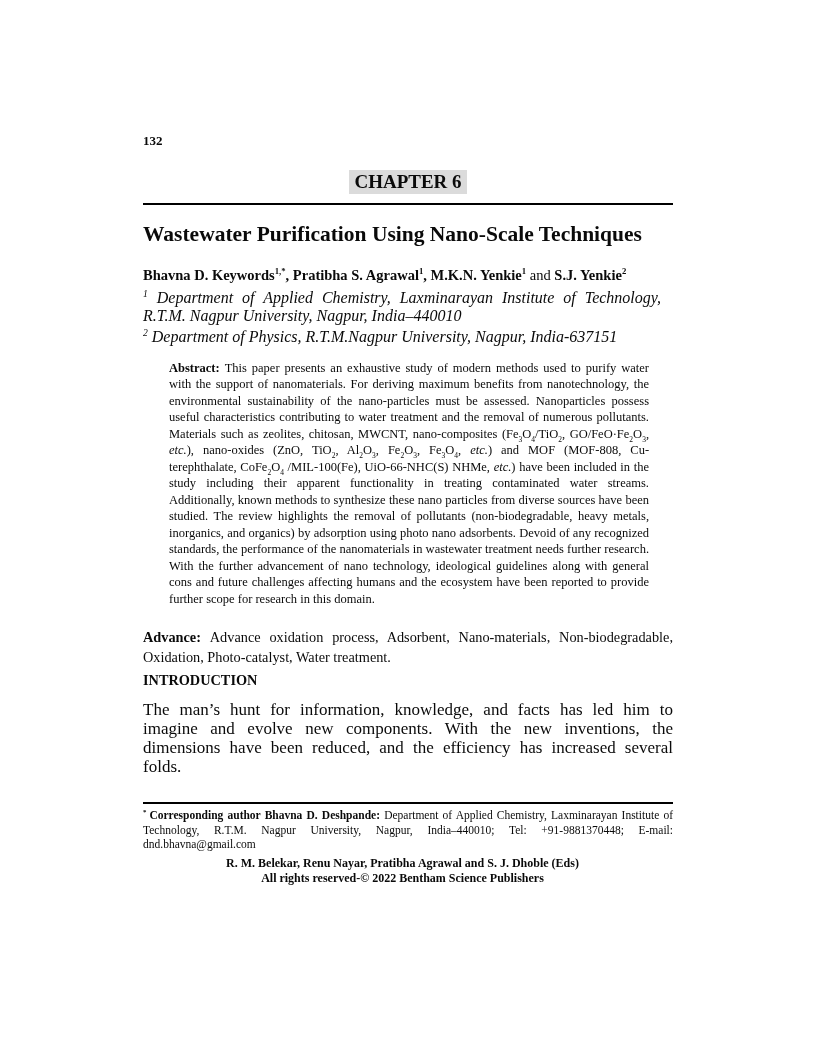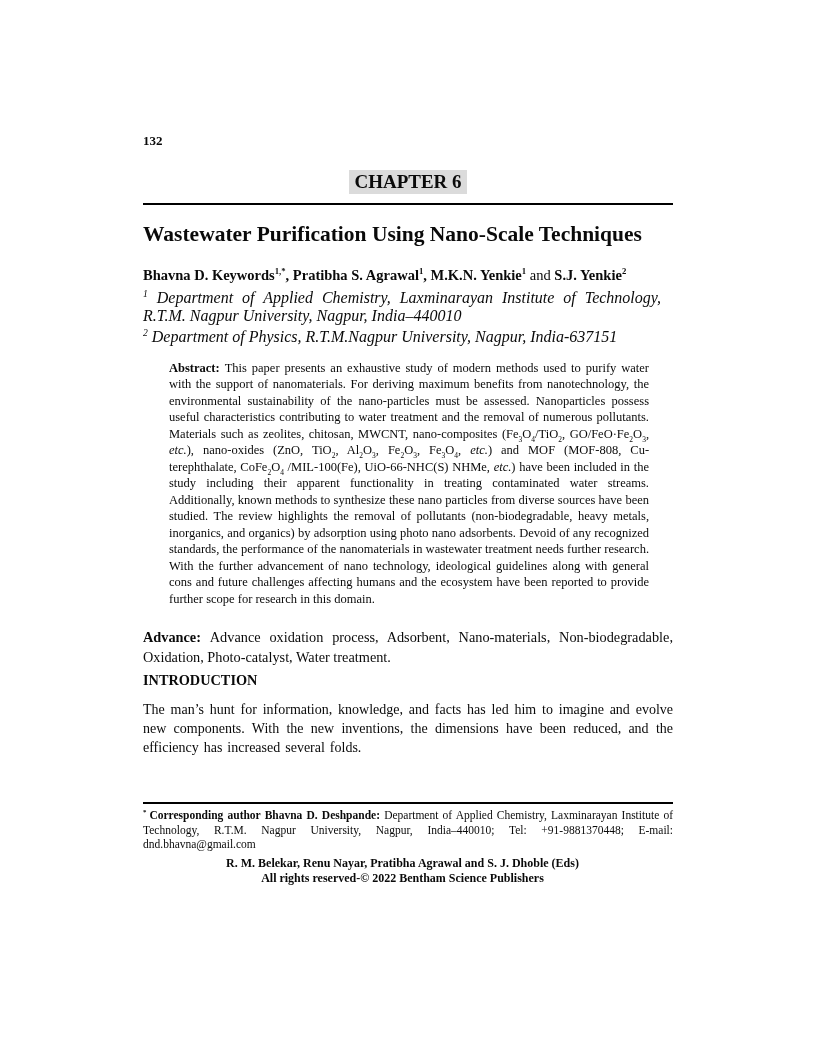--- a/index.html
+++ b/index.html
@@ -70,21 +70,21 @@
     text-align:justify;
   }
   .section-heading{
     margin:4px 0 0 0;
     font-size:14.3px;
     font-weight:bold;
     line-height:18px;
   }
   .intro{
     margin:11px 0 0 0;
-    font-size:14px;
+    font-size:17px;
     line-height:19px;
     text-align:justify;
     word-spacing:1.5px;
   }
   .footnote{
     position:absolute;
     left:143px;right:143px;top:802px;
     border-top:2px solid #000;
     padding-top:4px;
     font-size:11.5px;

